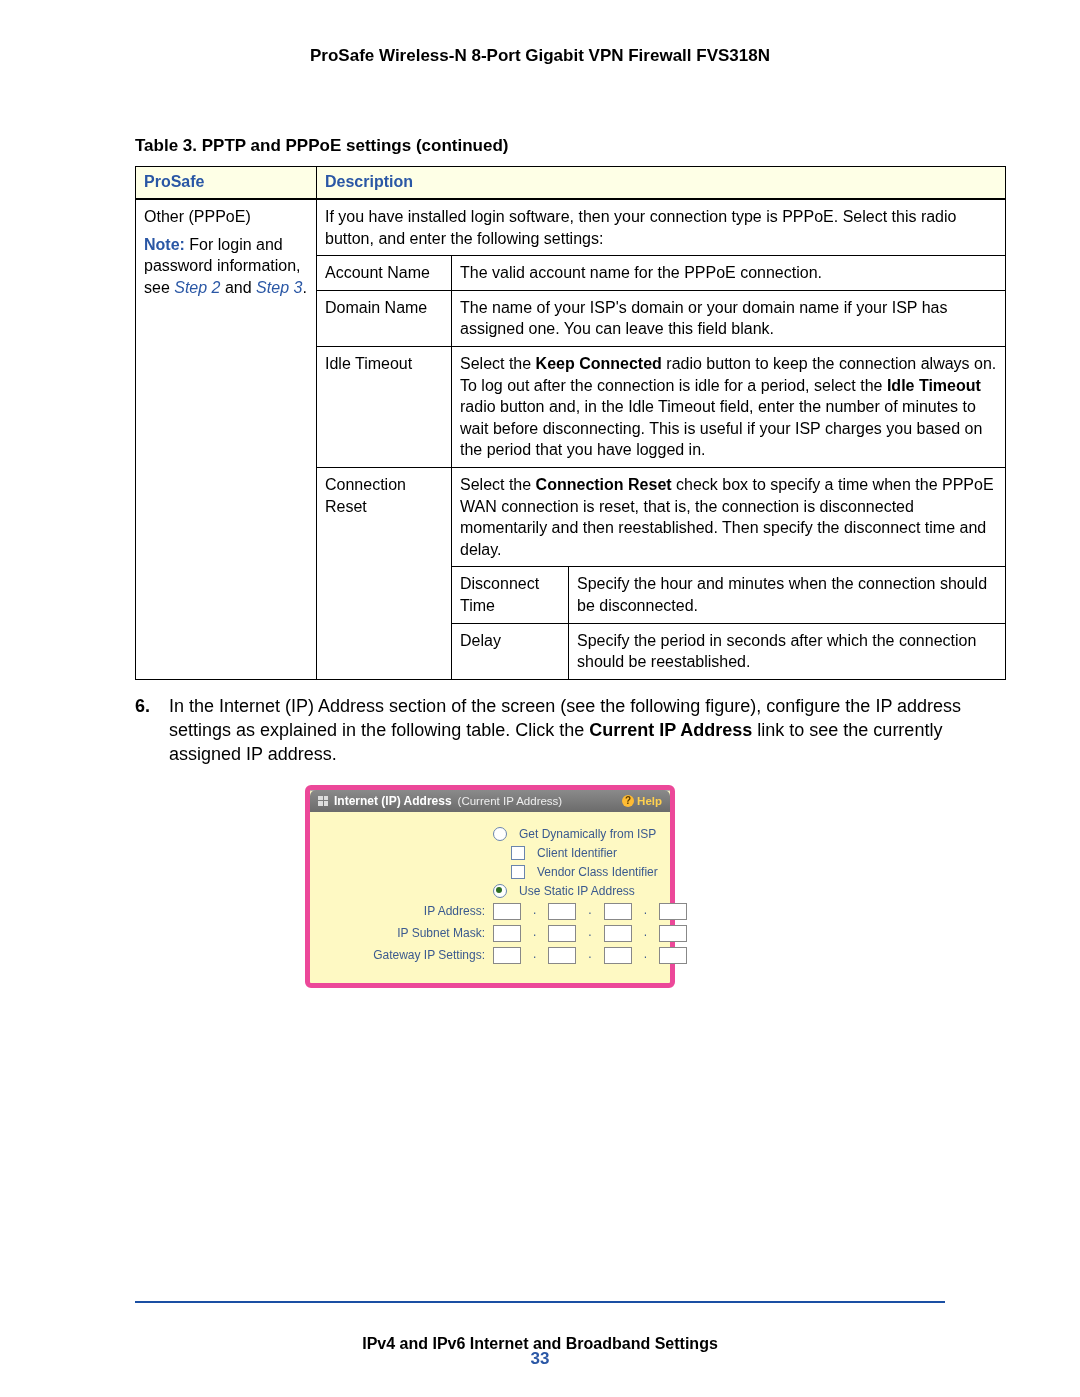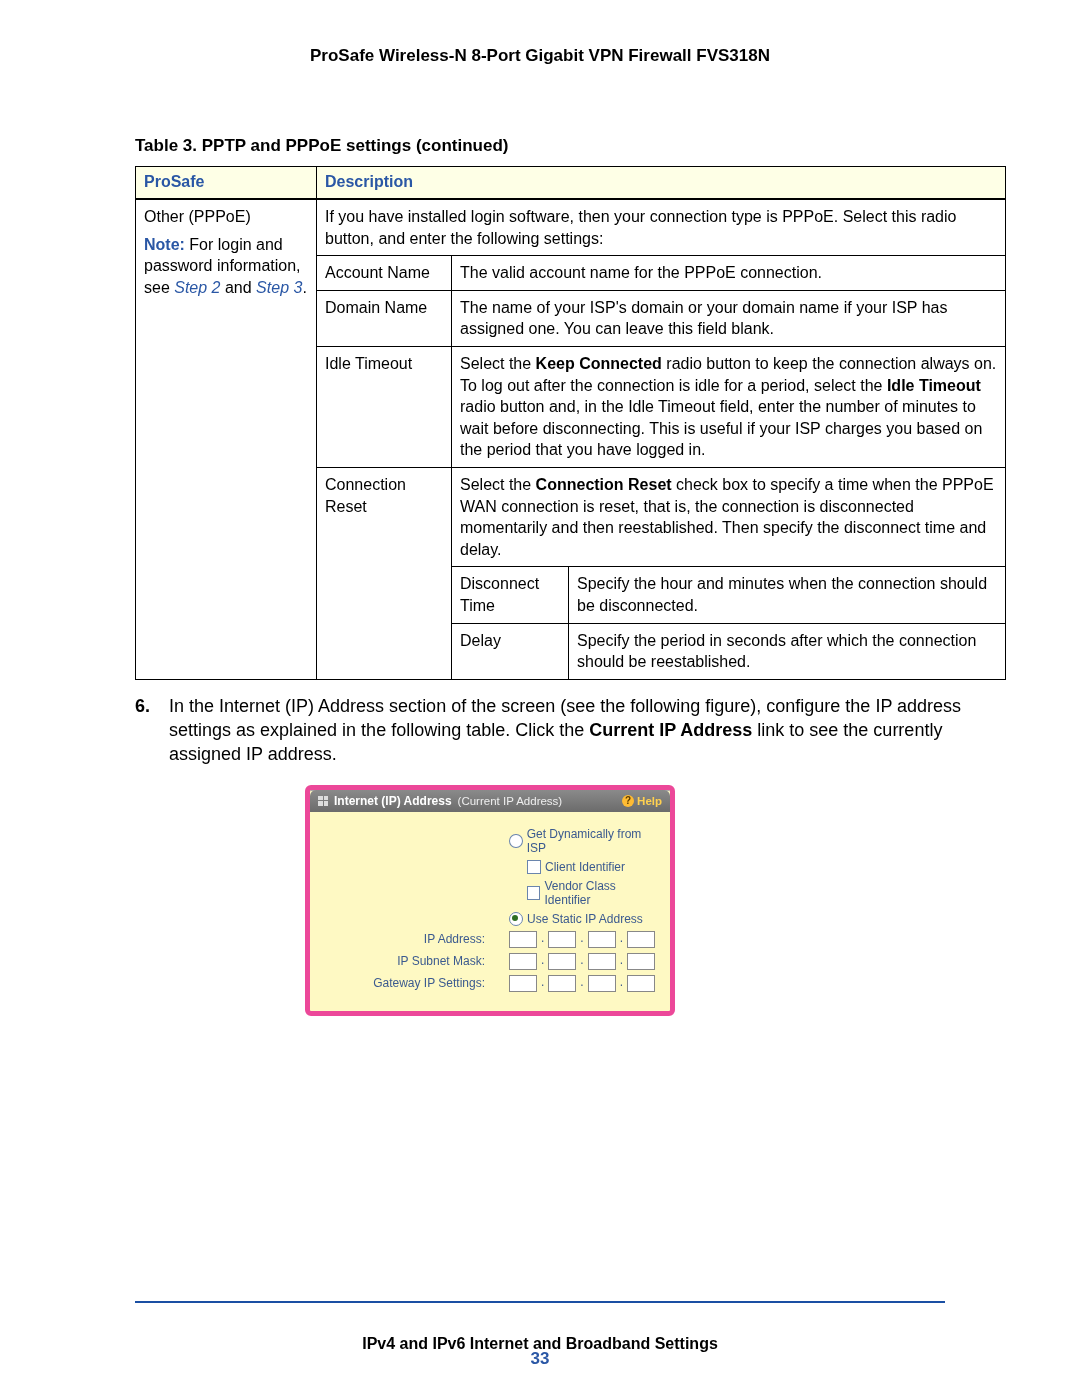--- a/index.html
+++ b/index.html
@@ -104,22 +104,22 @@
     font-size: 11.5px;
     display: flex; align-items: center; gap: 3px;
   }
   .panel-header .help-q {
     display:inline-flex; align-items:center; justify-content:center;
     width:12px; height:12px; border-radius:50%;
     background:#ffbb33; color:#5c3b00; font-size:10px; font-weight:bold;
   }
   .panel-body { padding: 10px 10px 4px 10px; color:#406095; }
   .panel-row { display: flex; align-items: center; margin: 5px 0; }
-  .panel-row .lbl { flex: 0 0 165px; text-align: right; padding-right: 24px; color:#3b5a8f; }
-  .panel-row .ctrl { display:flex; align-items:center; gap:4px; color:#3b5a8f; }
+  .panel-row .lbl { flex: 0 0 165px; text-align: right; padding-right: 8px; color:#3b5a8f; }
+  .panel-row .ctrl { display:flex; align-items:center; gap:12px; color:#3b5a8f; }
   .radio {
     width:12px; height:12px; border:1px solid #6a85ad; border-radius:50%;
     display:inline-block; position:relative; background:#fff;
   }
   .radio.checked::after {
     content:""; position:absolute; width:6px; height:6px; border-radius:50%;
     background:#2e6e22; top:2px; left:2px;
   }
   .checkbox {
     width:12px; height:12px; border:1px solid #6a85ad; background:#fff; display:inline-block;

